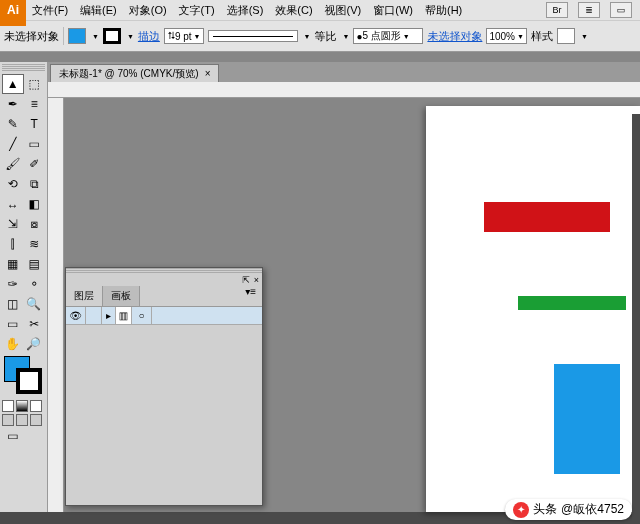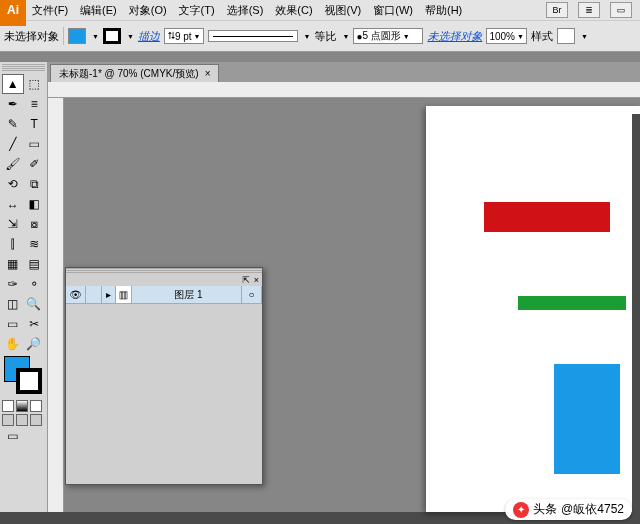--- a/index.html
+++ b/index.html
@@ -11,21 +11,21 @@
   .menu-item { padding: 0 6px; cursor: pointer; }
   .menu-right { margin-left: auto; display: flex; gap: 10px; padding-right: 8px; }
   .menu-icon-btn { width: 22px; height: 16px; border: 1px solid #999; background: #eee; display: flex; align-items: center; justify-content: center; font-size: 9px; }
 
   
   .optbar { height: 32px; background: #e4e4e4; border-top: 1px solid #ccc; border-bottom: 1px solid #999; display: flex; align-items: center; font-size: 11px; padding: 0 4px; gap: 4px; }
   .opt-sep { width: 1px; height: 18px; background: #bbb; }
   .swatch { width: 18px; height: 16px; border: 1px solid #888; }
   .combo { height: 16px; border: 1px solid #888; background: #fff; font-size: 10px; padding: 0 2px; display: inline-flex; align-items: center; }
   .tri { font-size: 7px; margin-left: 2px; }
-  .link-blue { color: #1155cc; text-decoration: underline; cursor: pointer; font-style: italic; }
+  .link-blue { color: #1155cc; text-decoration: underline; cursor: pointer; }
   .dash-box { width: 90px; height: 12px; background: #fff; border: 1px solid #888; position: relative; }
   .dash-box::before { content:""; position:absolute; left:4px; right:4px; top:5px; border-top:1px solid #000;}
 
   
   .dragstrip { height: 10px; background: #868686; }
 
   
   .main { position: relative; height: 450px; display: flex; }
   
   
@@ -231,26 +231,30 @@
 
   <div class="right-dock"></div>
 </div>
 
 <div class="panel">
   <div class="panel-grip"></div>
   <div style="display:flex;justify-content:flex-end;gap:4px;padding:1px 3px;font-size:9px">
     <span>⇱</span>
     <span>×</span>
   </div>
+  <div class="panel-tabs">
+    <div class="ptab active">图层</div>
+    <div class="ptab">画板</div>
+    <div class="panel-menu">▾≡</div>
+  </div>
   <div class="layer-row">
     <div class="vis">👁</div>
     <div class="lock"></div>
     <div class="exp">▸</div>
     <div class="thumb" style="background:#fff">▥</div>
-    <div class="lname">图层 1</div>
     <div class="target">○</div>
   </div>
   <div class="panel-body"></div>
 </div>
 
 <div class="watermark">
   <span class="wm-ico">✦</span>
   <span>头条</span>
   <span>@皈依4752</span>
 </div>

